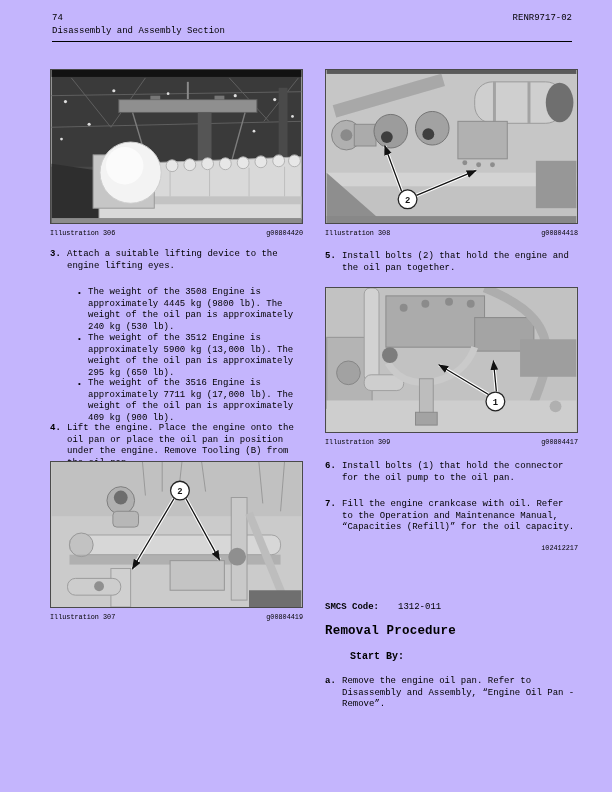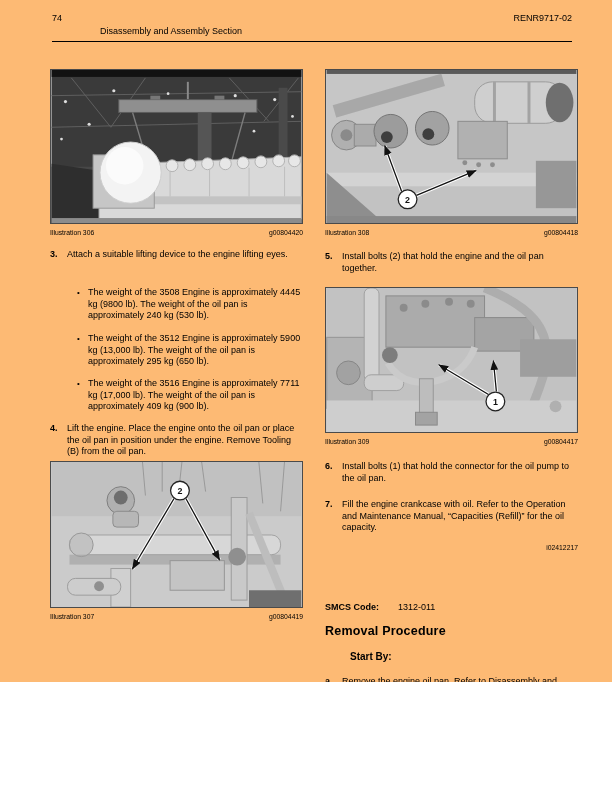--- a/index.html
+++ b/index.html
@@ -1,22 +1,22 @@
 <!DOCTYPE html>
 <html><head>
 <meta charset="utf-8">
 <style>
   html,body { margin:0; padding:0; background:#ffffff; }
   .page {
-    position:relative; width:612px; height:682px; background:#fdba74;
-    font-family:Liberation Sans, sans-serif; color:#000; overflow:hidden;
+    position:relative; width:612px; height:792px; background:#c4b5fd;
+    font-family:Liberation Mono, monospace; color:#000; overflow:hidden;
   }
   
   .hdr-num  { position:absolute; left:52px; top:13px;  font-size:9px; }
-  .hdr-sec  { position:absolute; left:52px; top:26px;  font-size:9px;margin-left:48px; }
+  .hdr-sec  { position:absolute; left:52px; top:26px;  font-size:9px; }
   .hdr-doc  { position:absolute; right:40px; top:13px; font-size:9px; }
   .hdr-rule { position:absolute; left:52px; right:40px; top:41px; border-top:1.4px solid #000; }
 
   
   .figure { position:absolute; border:1px solid #4a4a4a; background:#c9c9c9; box-sizing:border-box; }
   .fig306 { left:50px;  top:69px;  width:253px; height:155px; }
   .fig308 { left:325px; top:69px;  width:253px; height:155px; }
   .fig309 { left:325px; top:287px; width:253px; height:146px; }
   .fig307 { left:50px;  top:461px; width:253px; height:147px; }
   .figure svg { display:block; width:100%; height:100%; }

